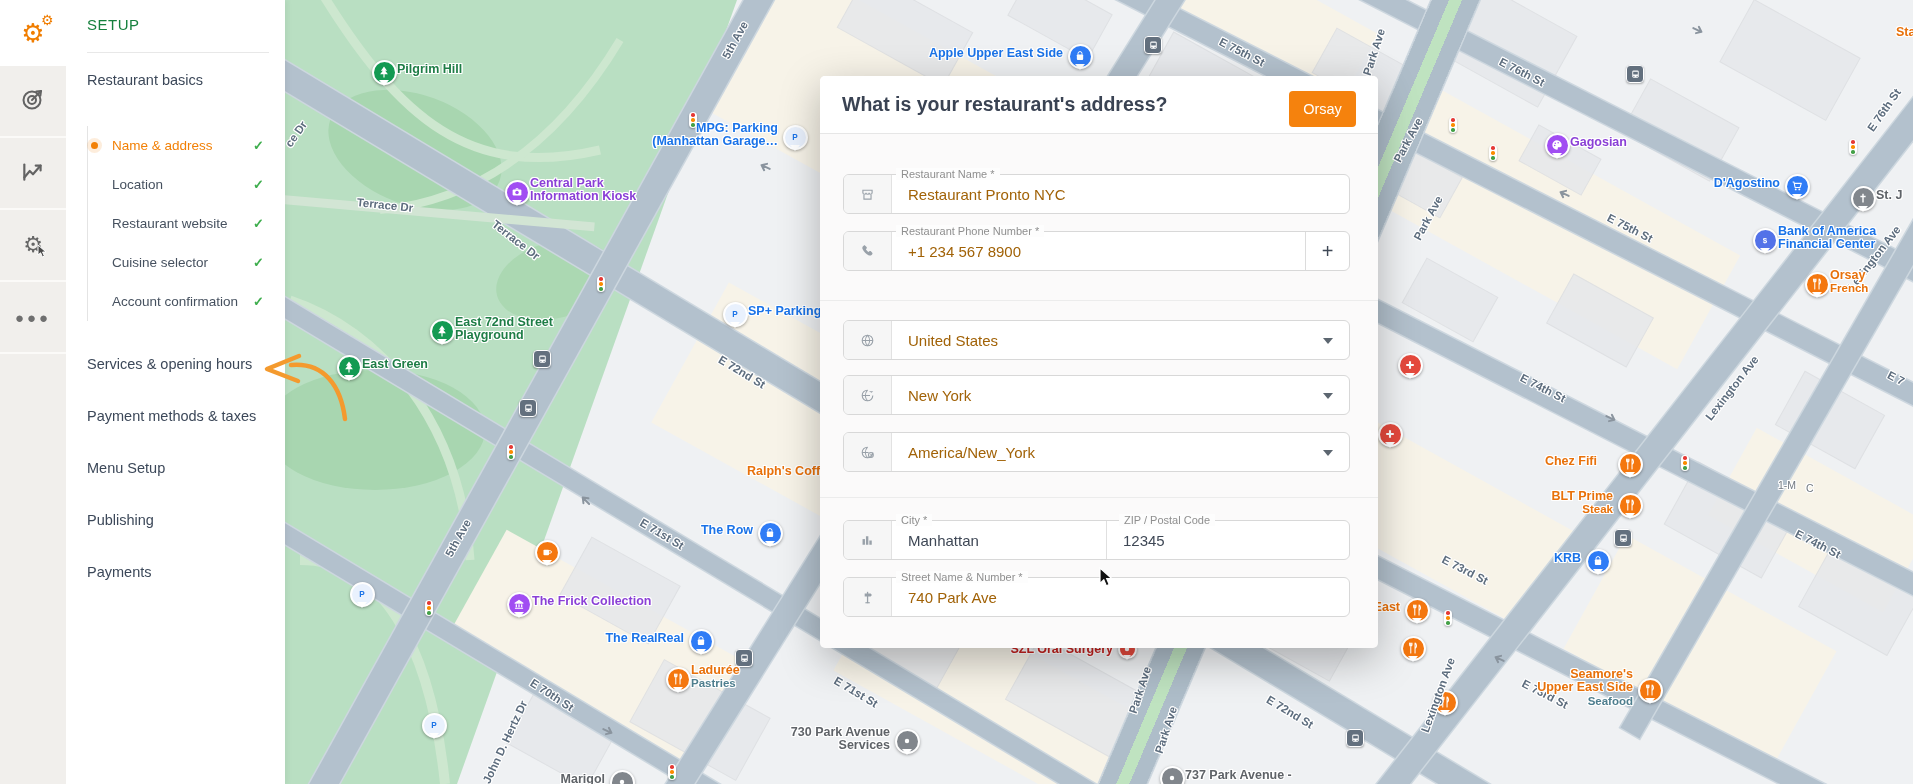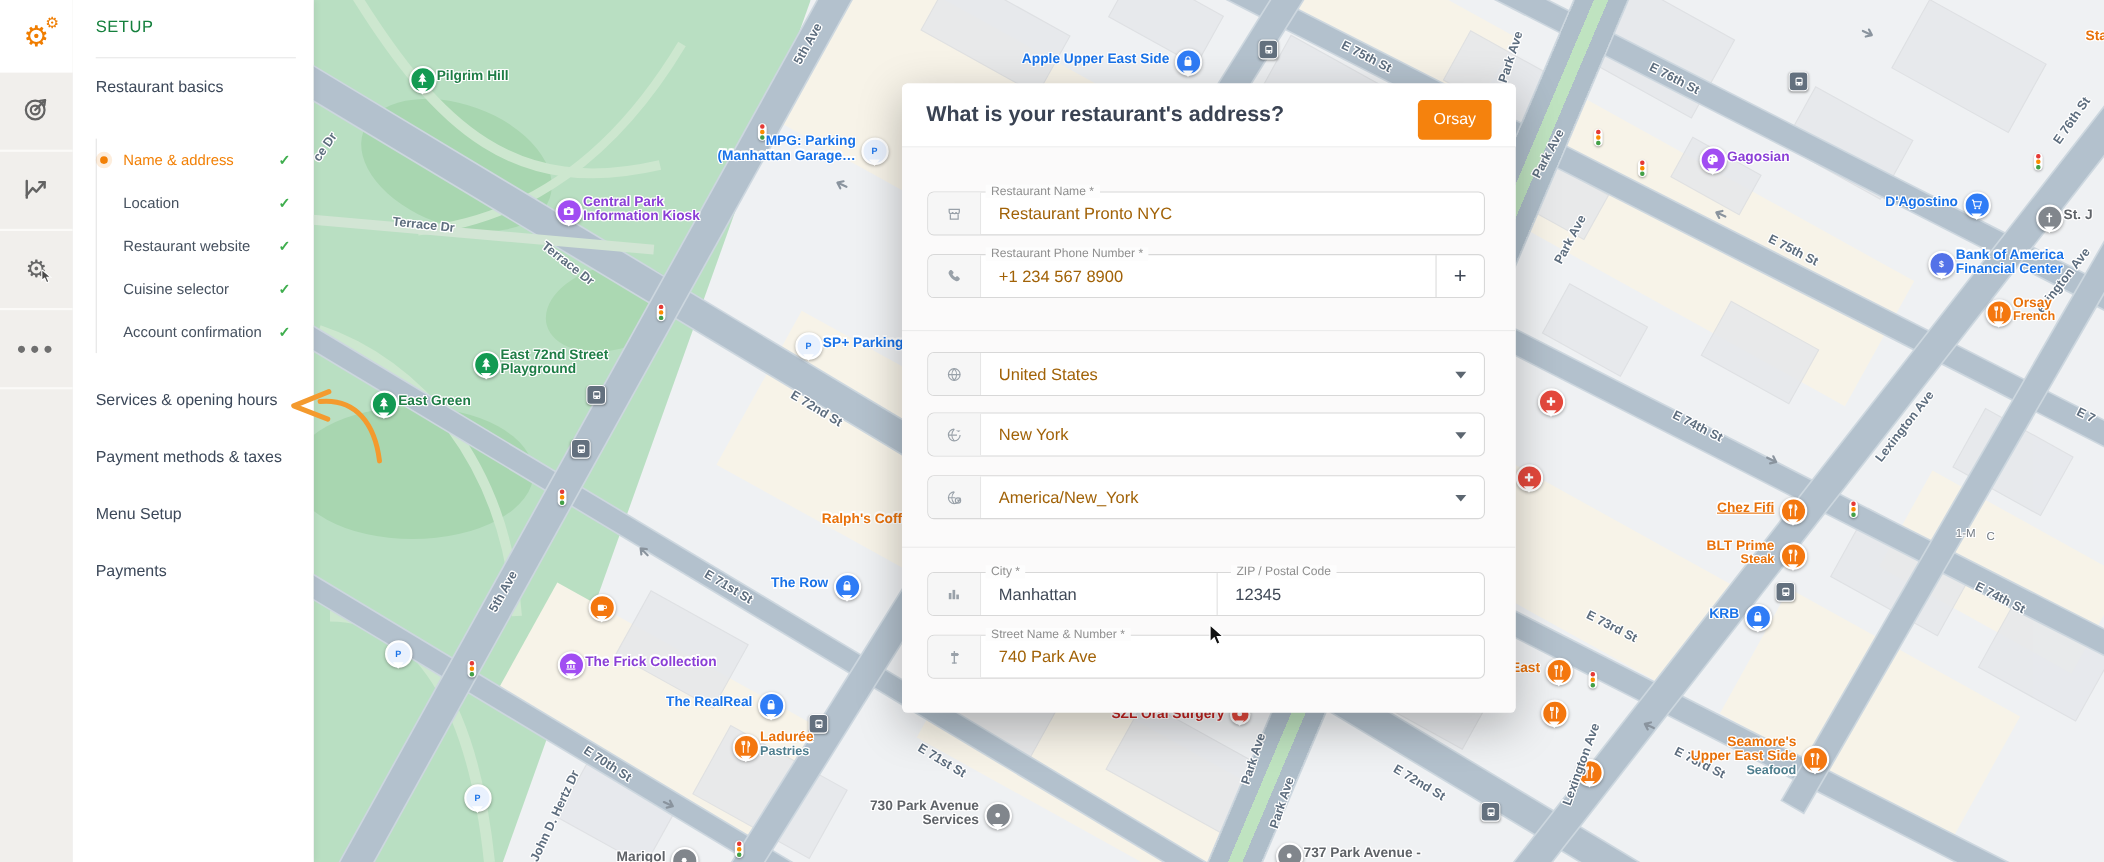--- a/index.html
+++ b/index.html
@@ -151,20 +151,21 @@
       </div>
       <div class="subitem">
         <span class="lbl">Account confirmation</span>
         <span class="chk">✓</span>
       </div>
     </div>
   <div id="navitems">
       <div class="navitem">Services &amp; opening hours</div>
       <div class="navitem">Payment methods &amp; taxes</div>
       <div class="navitem">Menu Setup</div>
+      <div class="navitem">Publishing</div>
       <div class="navitem">Payments</div>
     </div>
 </div>
 
 <div id="map">
     <div class="park"></div>
     <svg width="1628" height="784" style="position: absolute; inset: 0px; clip-path: polygon(0px 0px, 452px 0px, 172px 784px, 0px 784px);">
       <ellipse cx="130" cy="150" rx="90" ry="55" fill="#a8d6b0" transform="rotate(20 130 150)"></ellipse>
       <ellipse cx="90" cy="430" rx="110" ry="60" fill="#a8d6b0"></ellipse>
       <ellipse cx="270" cy="280" rx="60" ry="38" fill="#abd8b2" transform="rotate(-15 270 280)"></ellipse>
@@ -399,21 +400,21 @@
       <div>Orsay</div>
       <div class="sub">French</div>
     </div>
     <div class="pin pin-orange" style="left: 1332.5px; top: 451.5px;">
       <svg viewBox="0 0 24 24">
         <g stroke="#fff" stroke-width="1.8" fill="none" stroke-linecap="round">
           <path d="M8.2 3.5v5.2M6.2 3.5v3.2c0 1.2.9 2.1 2 2.1s2-.9 2-2.1V3.5M8.2 10.8v9.7M15.5 3.5v17M15.5 3.5c2.6 1.6 3.4 5.7 1 8.2"></path>
         </g>
       </svg>
     </div>
-    <div class="plbl left c-orange" style="top: 455.25px; right: 300px; text-decoration: underline;">
+    <div class="plbl left c-orange" style="top: 455.25px; right: 316px;">
       <div>Chez Fifi</div>
     </div>
     <div class="pin pin-orange" style="left: 1332.5px; top: 492.5px;">
       <svg viewBox="0 0 24 24">
         <g stroke="#fff" stroke-width="1.8" fill="none" stroke-linecap="round">
           <path d="M8.2 3.5v5.2M6.2 3.5v3.2c0 1.2.9 2.1 2 2.1s2-.9 2-2.1V3.5M8.2 10.8v9.7M15.5 3.5v17M15.5 3.5c2.6 1.6 3.4 5.7 1 8.2"></path>
         </g>
       </svg>
     </div>
     <div class="plbl left c-orange" style="top: 489.5px; right: 300px;">

